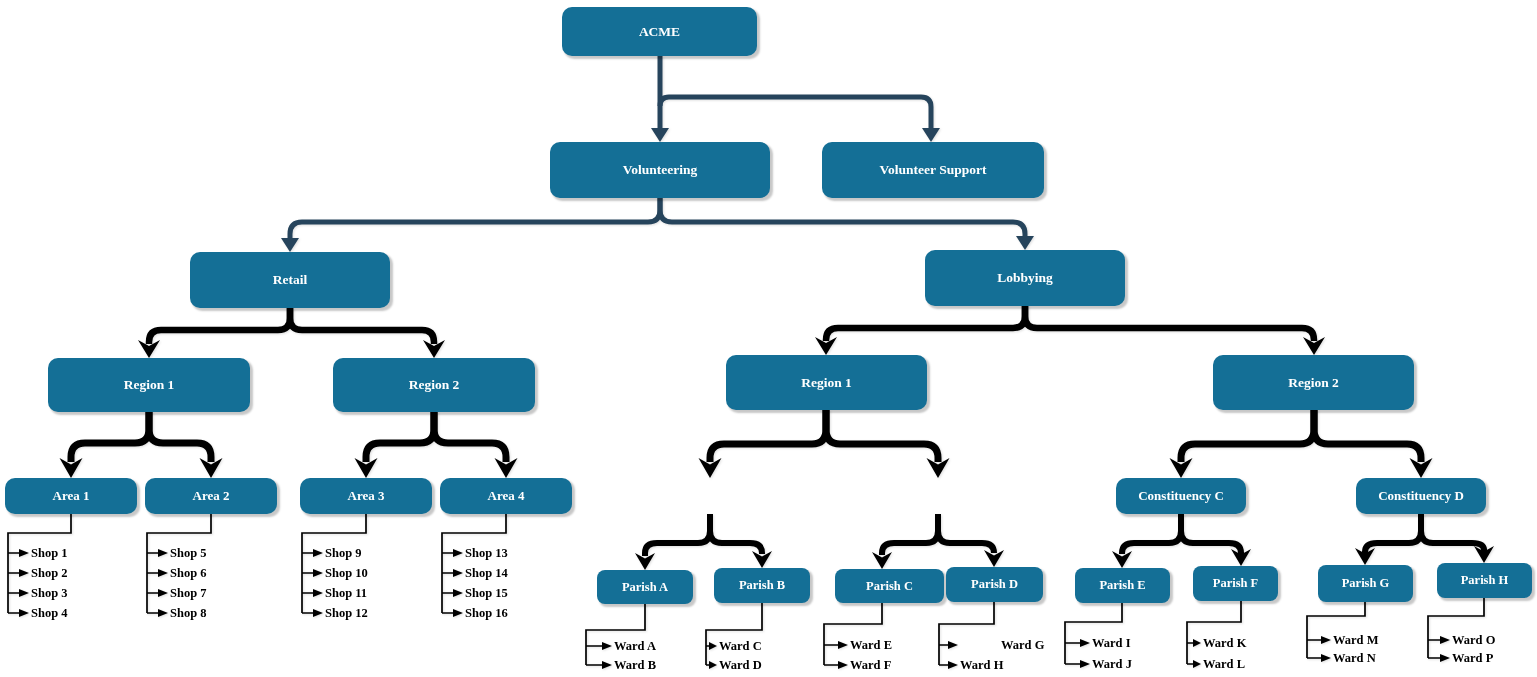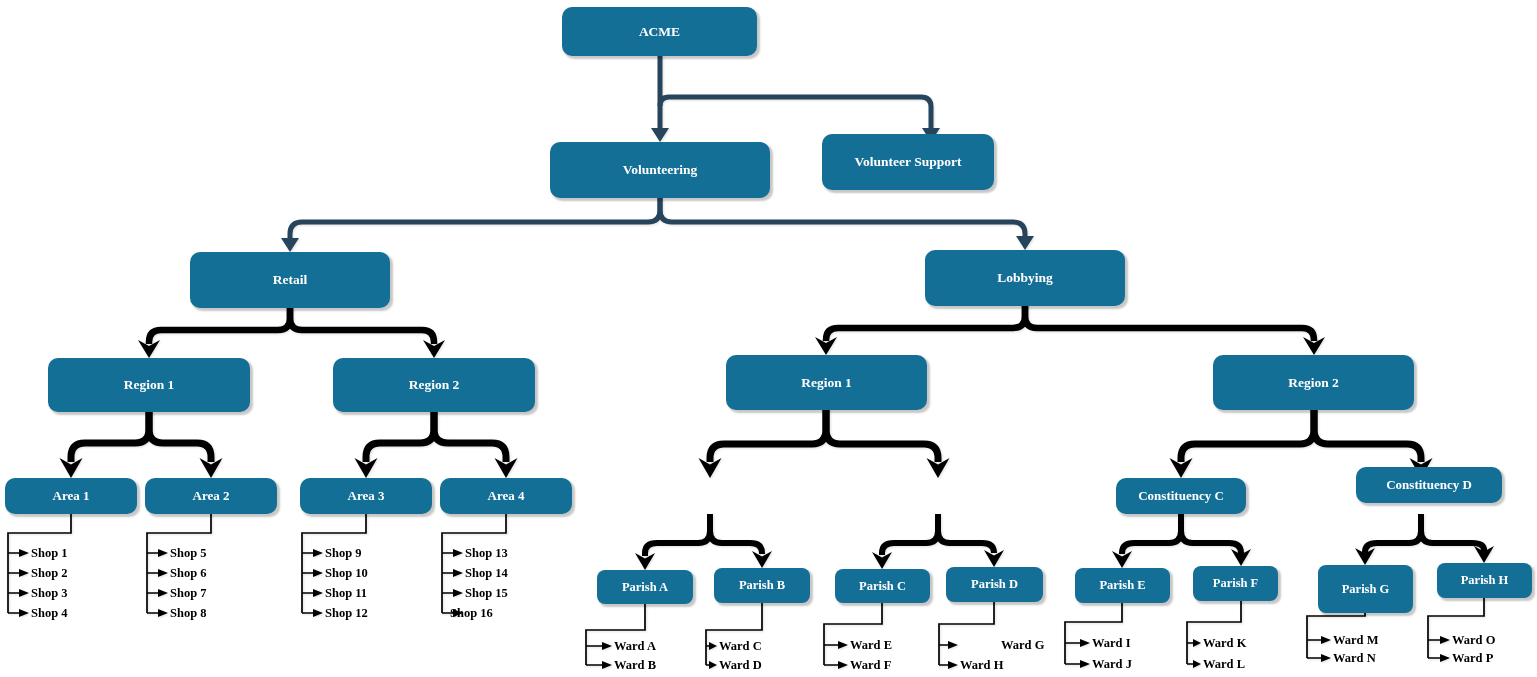--- a/index.html
+++ b/index.html
@@ -126,21 +126,21 @@
       <path class="h-blk" d="M1450,640 L1440,636 L1440,644 Z M1450,658 L1440,654 L1440,662 Z"></path>
     </g>
   </svg>
 
   <div class="node lvl-big" style="left:562px;top:7px;width:195px;height:49px">
       <span>ACME</span>
     </div>
   <div class="node lvl-big" style="left:550px;top:142px;width:220px;height:56px">
       <span>Volunteering</span>
     </div>
-  <div class="node lvl-big" style="left:822px;top:134px;width:172px;height:56px">
+  <div class="node lvl-big" style="left:822px;top:142px;width:222px;height:56px">
       <span>Volunteer Support</span>
     </div>
   <div class="node lvl-big" style="left:925px;top:250px;width:200px;height:56px">
       <span>Lobbying</span>
     </div>
   <div class="node lvl-big" style="left:190px;top:252px;width:200px;height:56px">
       <span>Retail</span>
     </div>
   <div class="node lvl-big" style="left:48px;top:358px;width:202px;height:54px">
       <span>Region 1</span>
@@ -163,43 +163,43 @@
     </div>
   <div class="node lvl-mid" style="left:300px;top:478px;width:132px;height:36px">
       <span>Area 3</span>
     </div>
   <div class="node lvl-mid" style="left:440px;top:478px;width:132px;height:36px">
       <span>Area 4</span>
     </div>
   <div class="node lvl-mid" style="left:1116px;top:478px;width:130px;height:36px">
       <span>Constituency C</span>
     </div>
-  <div class="node lvl-mid" style="left:1356px;top:467px;width:146px;height:36px">
+  <div class="node lvl-mid" style="left:1356px;top:478px;width:130px;height:36px">
       <span>Constituency D</span>
     </div>
 
   <div class="node lvl-small" style="left:597px;top:570px;width:96px;height:34px">
       <span>Parish A</span>
     </div>
   <div class="node lvl-small" style="left:714px;top:568px;width:96px;height:35px">
       <span>Parish B</span>
     </div>
-  <div class="node lvl-small" style="left:835px;top:569px;width:95px;height:34px">
+  <div class="node lvl-small" style="left:835px;top:569px;width:109px;height:34px">
       <span>Parish C</span>
     </div>
   <div class="node lvl-small" style="left:946px;top:567px;width:97px;height:35px">
       <span>Parish D</span>
     </div>
   <div class="node lvl-small" style="left:1075px;top:568px;width:95px;height:35px">
       <span>Parish E</span>
     </div>
   <div class="node lvl-small" style="left:1193px;top:566px;width:85px;height:35px">
       <span>Parish F</span>
     </div>
-  <div class="node lvl-small" style="left:1318px;top:565px;width:95px;height:48px">
+  <div class="node lvl-small" style="left:1318px;top:565px;width:95px;height:37px">
       <span>Parish G</span>
     </div>
   <div class="node lvl-small" style="left:1437px;top:563px;width:95px;height:35px">
       <span>Parish H</span>
     </div>
 
   <div class="leaf" style="left:31px;top:553px">Shop 1</div>
   <div class="leaf" style="left:31px;top:573px">Shop 2</div>
   <div class="leaf" style="left:31px;top:593px">Shop 3</div>
   <div class="leaf" style="left:31px;top:613px">Shop 4</div>
@@ -207,21 +207,21 @@
   <div class="leaf" style="left:170px;top:573px">Shop 6</div>
   <div class="leaf" style="left:170px;top:593px">Shop 7</div>
   <div class="leaf" style="left:170px;top:613px">Shop 8</div>
   <div class="leaf" style="left:325px;top:553px">Shop 9</div>
   <div class="leaf" style="left:325px;top:573px">Shop 10</div>
   <div class="leaf" style="left:325px;top:593px">Shop 11</div>
   <div class="leaf" style="left:325px;top:613px">Shop 12</div>
   <div class="leaf" style="left:465px;top:553px">Shop 13</div>
   <div class="leaf" style="left:465px;top:573px">Shop 14</div>
   <div class="leaf" style="left:465px;top:593px">Shop 15</div>
-  <div class="leaf" style="left:450px;top:613px">Shop 16</div>
+  <div class="leaf" style="left:465px;top:613px">Shop 16</div>
 
   <div class="leaf" style="left:614px;top:646px">Ward A</div>
   <div class="leaf" style="left:614px;top:665px">Ward B</div>
   <div class="leaf" style="left:719px;top:646px">Ward C</div>
   <div class="leaf" style="left:719px;top:665px">Ward D</div>
   <div class="leaf" style="left:850px;top:645px">Ward E</div>
   <div class="leaf" style="left:850px;top:665px">Ward F</div>
   <div class="leaf" style="left:1001px;top:645px">Ward G</div>
   <div class="leaf" style="left:960px;top:665px">Ward H</div>
   <div class="leaf" style="left:1092px;top:643px">Ward I</div>

